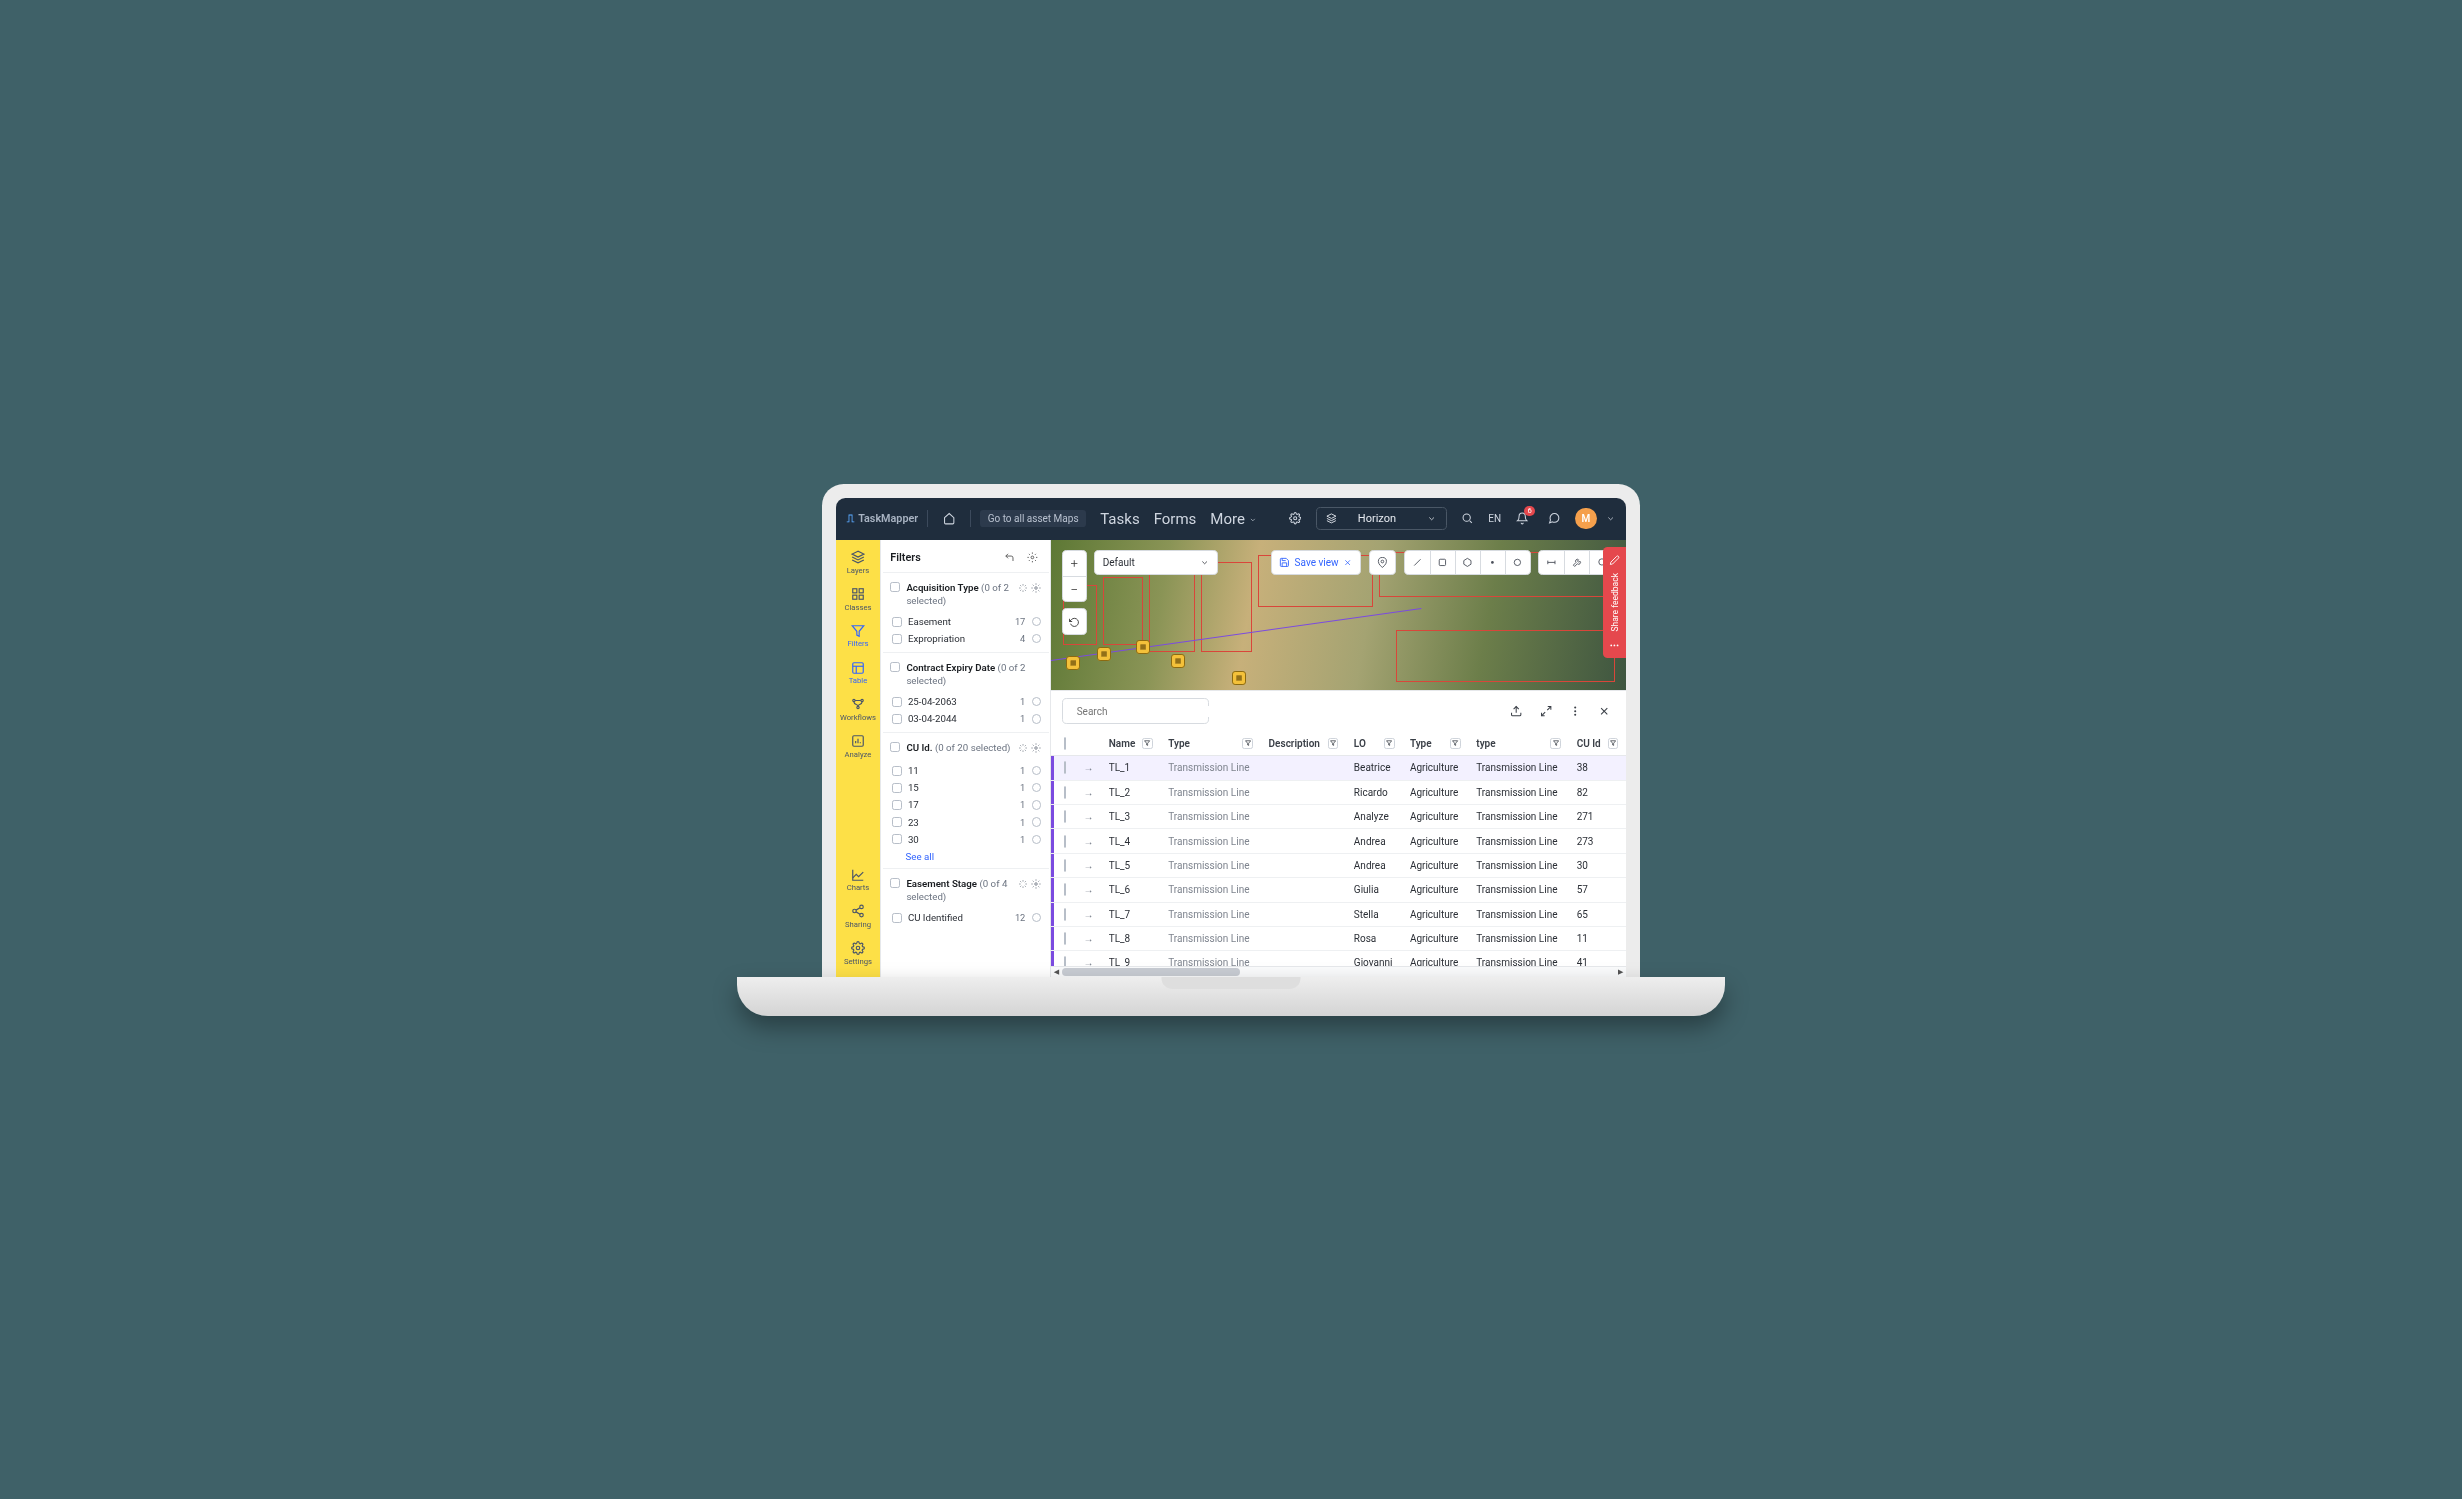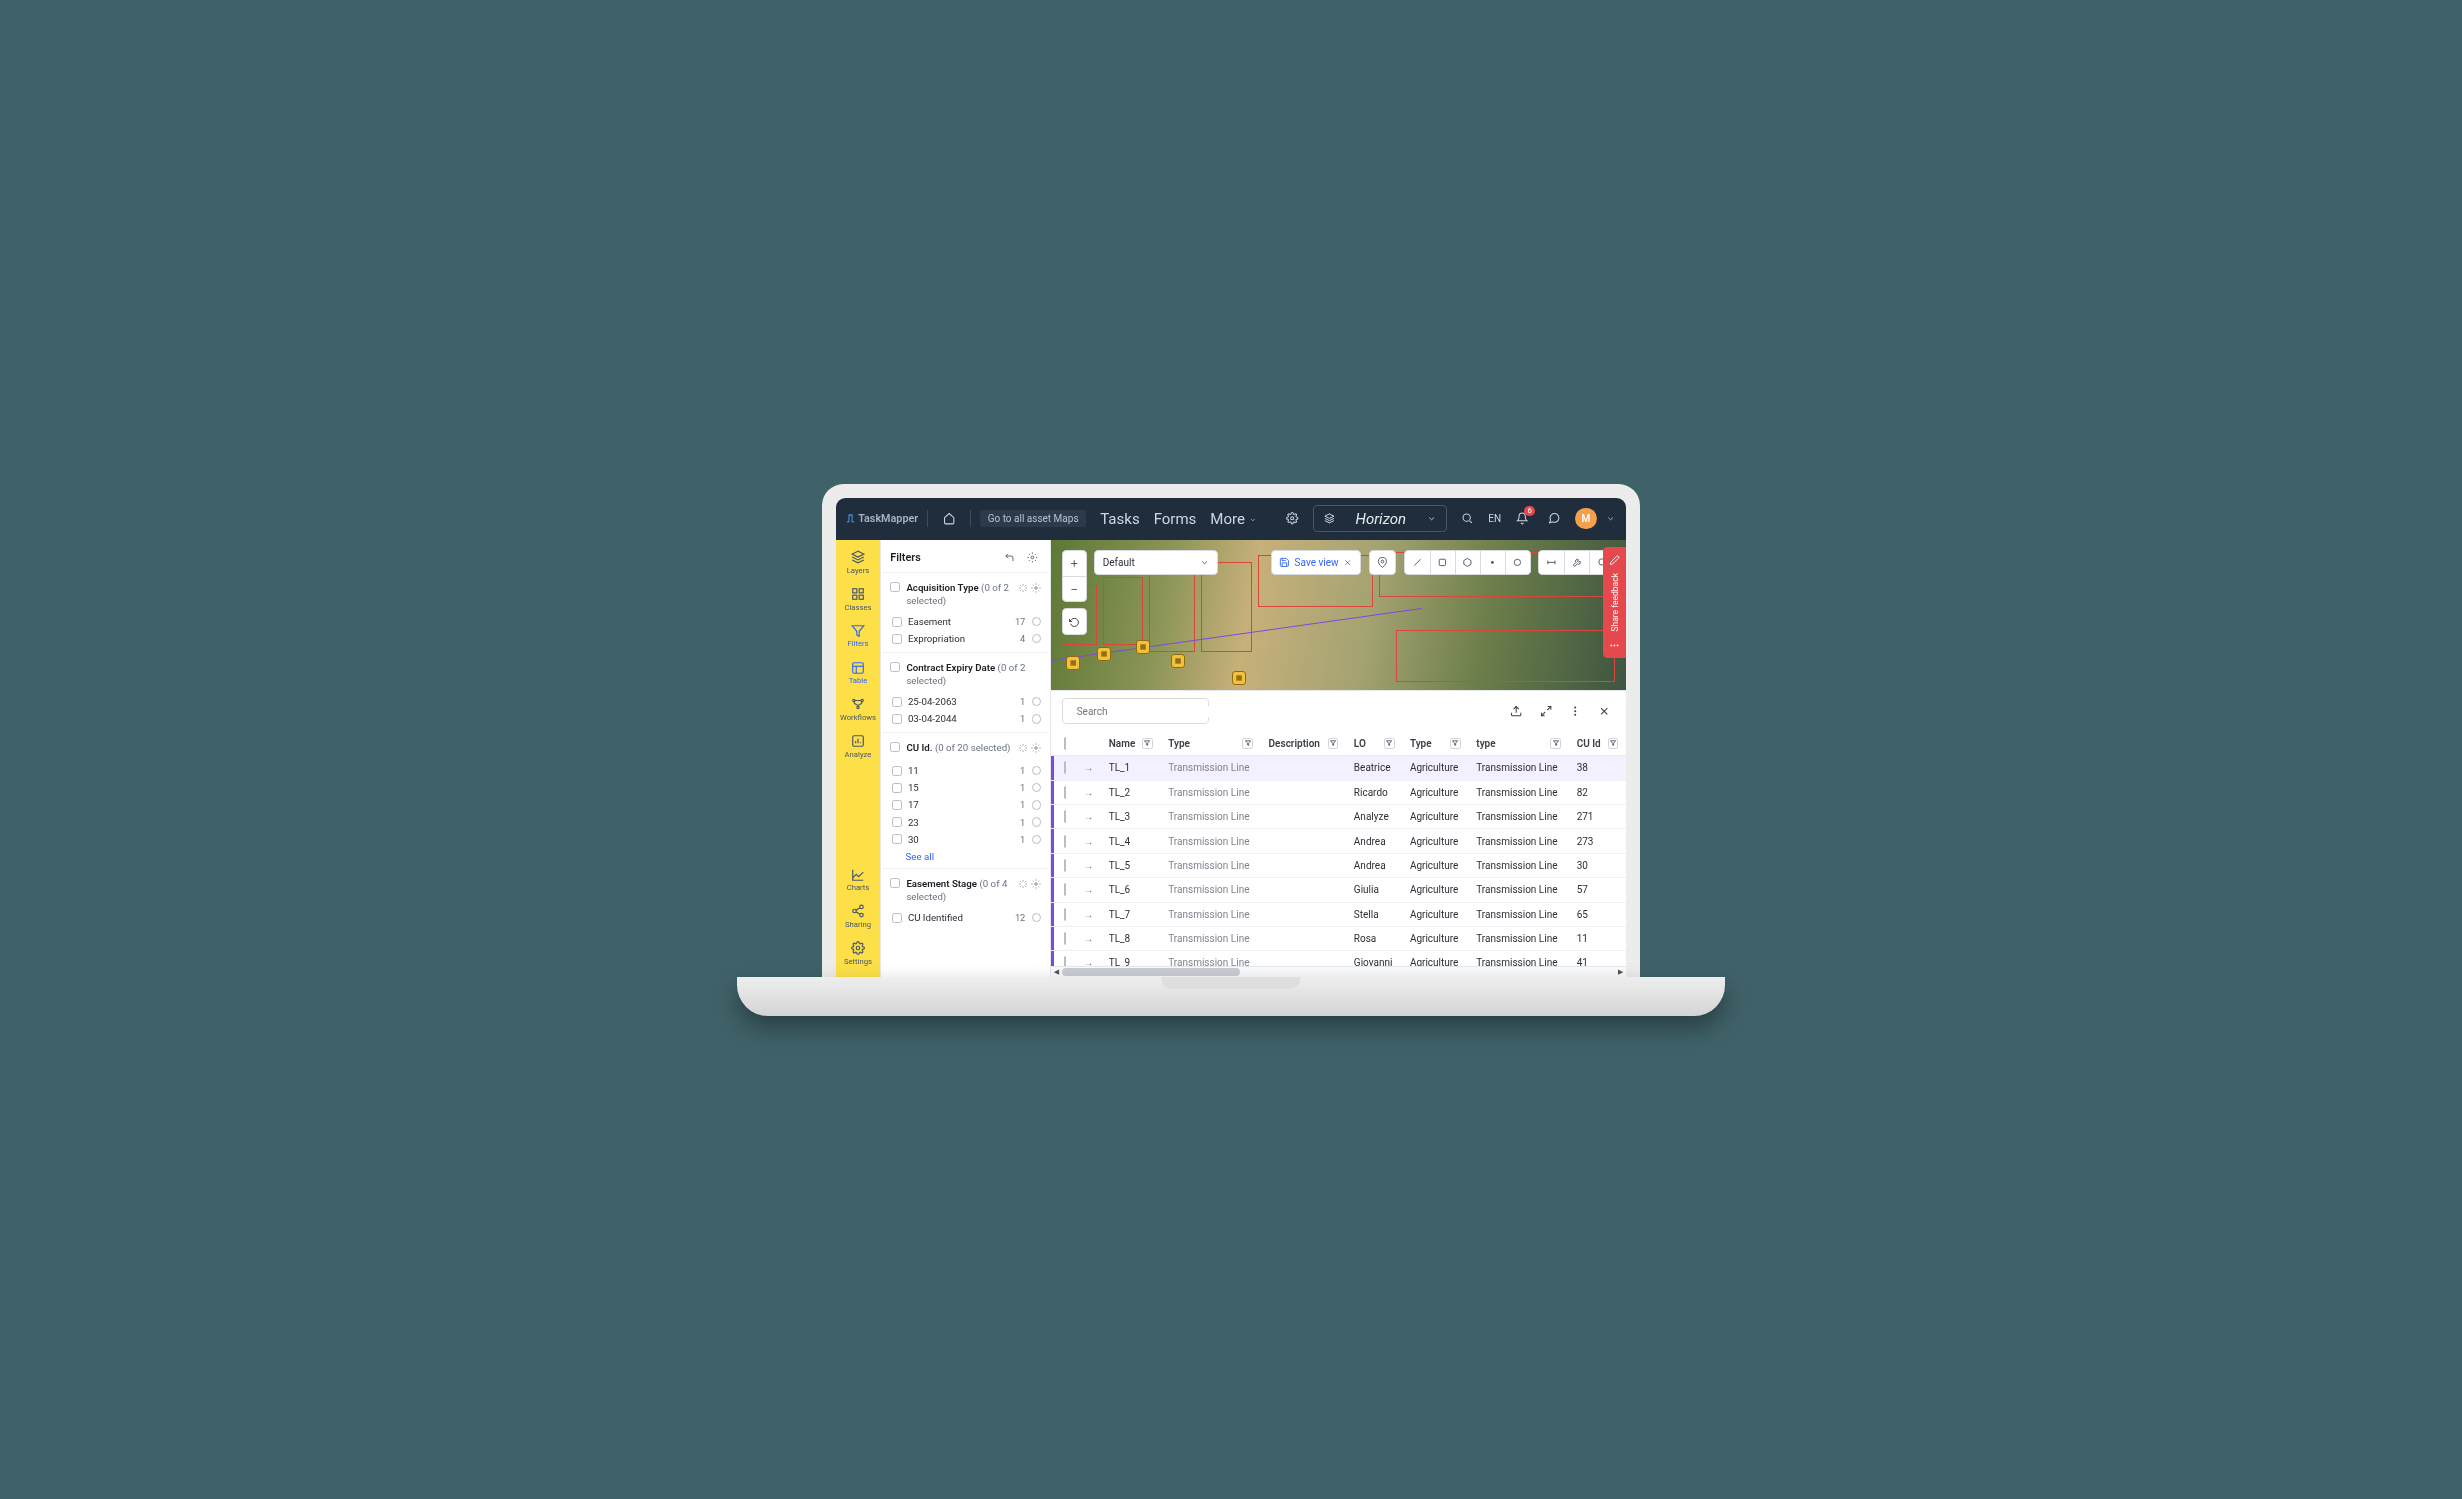--- a/index.html
+++ b/index.html
@@ -14,21 +14,21 @@
 
 
 .topbar { background:#1f2d3d; height:42px; display:flex; align-items:center; padding:0 10.8px; color:#cfd6e0; gap:9.3px; font-size:10.8px;}
 .logo { display:flex; align-items:center; gap:4.6px; font-weight:600; color:#a8b3c2; }
 .logo-mark { color:#5aa9ff; font-weight:bold; letter-spacing:-0.8px;}
 .vdiv { width:0.8px; height:17px; background:#3c4a5c;}
 .nav { display:flex; gap:14px; align-items:center;}
 .nav .crumb { background:#2c3a4c; padding:3.1px 7.7px; border-radius:3.1px; font-size:10px; color:#b8c1cf;}
 .nav a{color:#cfd6e0; font-size:15px;}
 .topbar .spacer{flex:1;}
-.project-pill{border:0.8px solid #4a5766; border-radius:4.6px; padding:3.9px 9.3px; display:flex; align-items:center; gap:21px; min-width:131px; font-size:15px; color:#e6eaf0;font-style:italic;}
+.project-pill{border:0.8px solid #4a5766; border-radius:4.6px; padding:3.9px 9.3px; display:flex; align-items:center; gap:21px; min-width:131px; font-size:11px; color:#e6eaf0;}
 .project-pill svg{flex-shrink:0;}
 .chev{margin-left:auto;}
 .tbicon{width:23px;height:23px;display:flex;align-items:center;justify-content:center;border-radius:4.6px;position:relative;}
 .badge{position:absolute;top:-1.5px;right:-1.5px;background:#e5484d;color:#fff;border-radius:6.2px;font-size:7.7px;padding:0 3.1px;line-height:10.8px;}
 .avatar{width:21.6px;height:21.6px;border-radius:50%;background:#f5a04c;color:#fff;display:flex;align-items:center;justify-content:center;font-size:10px;font-weight:600;}
 .lang{font-size:10px;color:#cfd6e0;}
 
 
 .main { flex:1; display:flex; overflow:hidden;}
 .rail { width:45px; border-right:0.8px solid #e6e8eb; background:#fde047; display:flex; flex-direction:column; align-items:center; padding-top:6.2px;}

